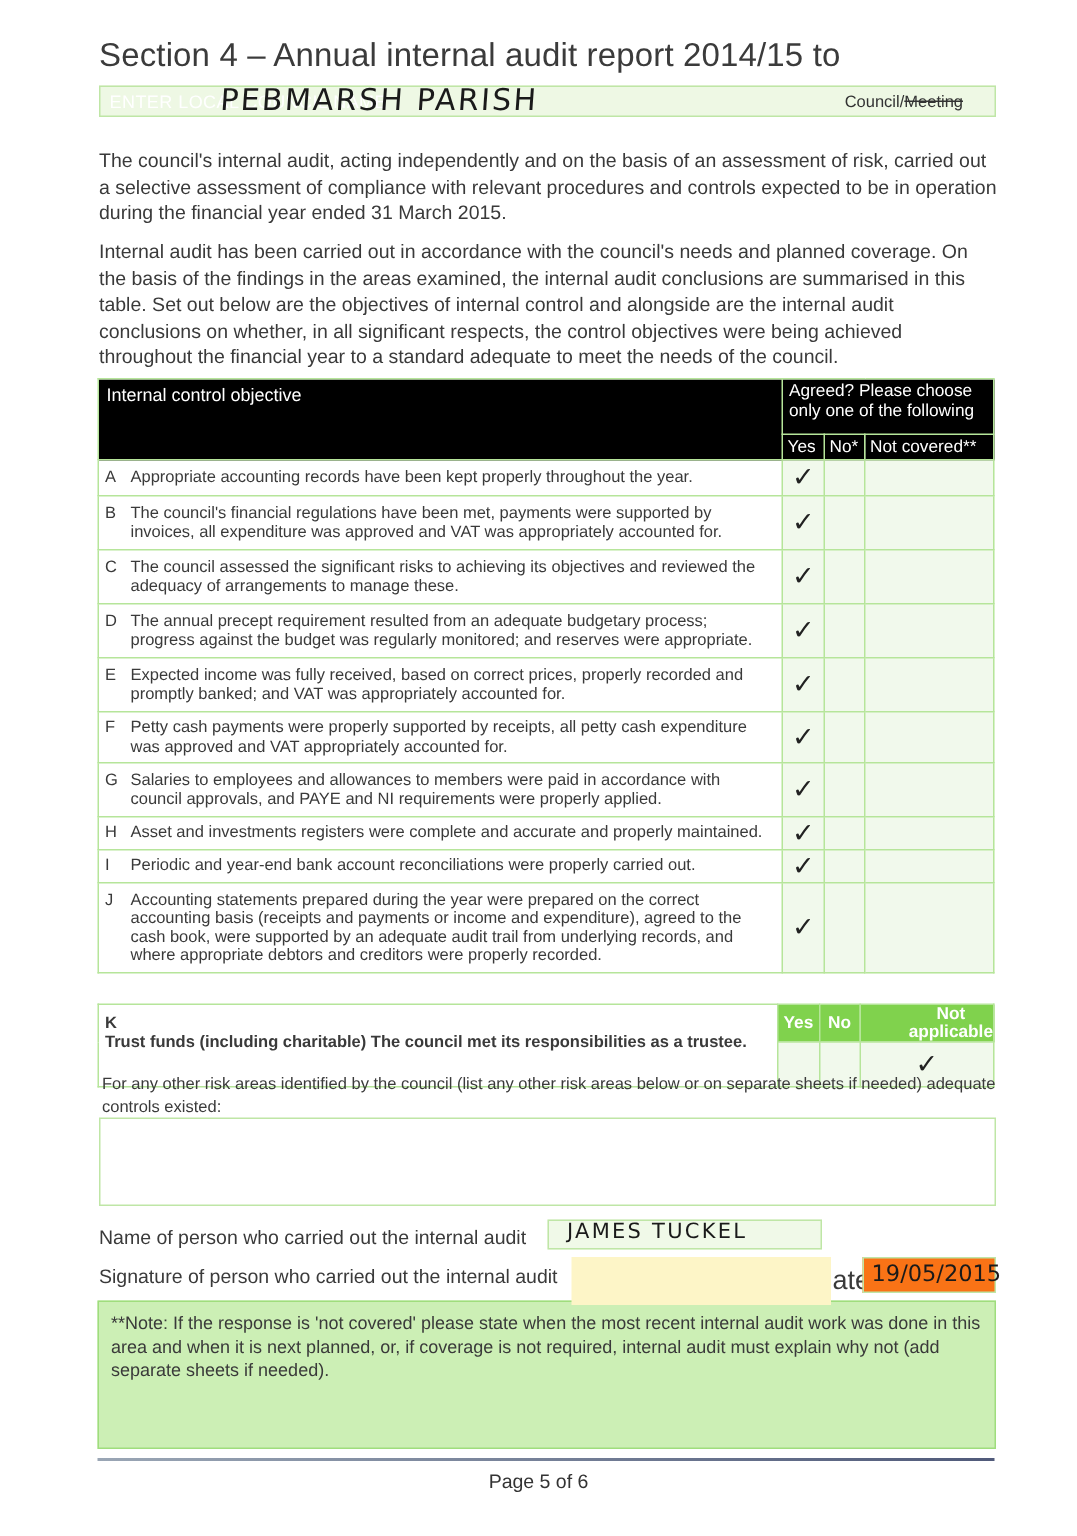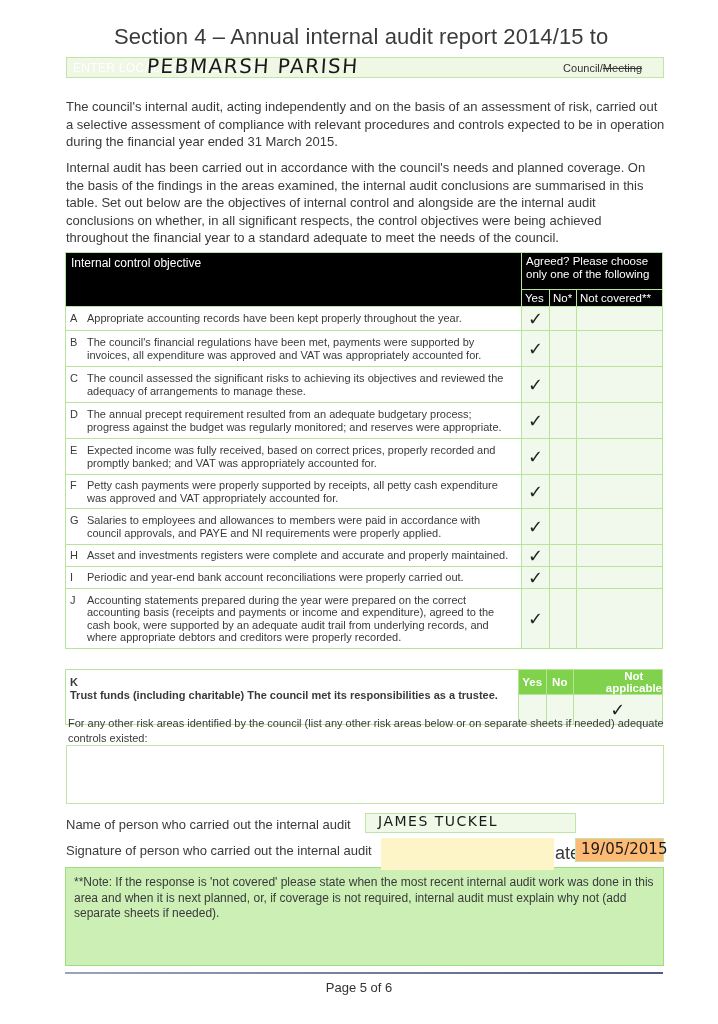--- a/index.html
+++ b/index.html
@@ -1,20 +1,20 @@
 <!DOCTYPE html>
 <html><head>
   <meta charset="utf-8">
   <style>
     * { box-sizing: border-box; margin: 0; padding: 0; }
     html, body { width: 718px; height: 1024px; background: #ffffff; overflow: hidden; }
     body { position: relative; font-family: "Liberation Sans", sans-serif; color: #3a3a3a; }
     .abs { position: absolute; }
 
-    .title { left: 66px; top: 24px; font-size: 22px; color: #3b3b3b; letter-spacing: 0.1px; white-space: nowrap; margin-left: 48px; }
+    .title { left: 66px; top: 24px; font-size: 22px; color: #3b3b3b; letter-spacing: 0.1px; white-space: nowrap; }
 
     .council-box { left: 66px; top: 57px; width: 598px; height: 21px; background: #eef8e4; border: 1px solid #bfe6a6; }
     .council-placeholder { left: 6px; top: 3px; font-size: 12px; color: #ffffff; letter-spacing: 0.3px; }
     .council-name { left: 80px; top: -4px; font-family: "DejaVu Sans", sans-serif; font-size: 20px; color: #1a1a1a; letter-spacing: 1.5px; font-weight: normal; transform: skewX(-4deg); white-space: nowrap; }
     .council-type { right: 21px; top: 4px; font-size: 11px; color: #333; }
     .council-type .strike { text-decoration: line-through; }
 
     .para { left: 66px; width: 600px; font-size: 13px; line-height: 17.5px; color: #3a3a3a; }
     .para1 { top: 98px; }
     .para2 { top: 159px; }
@@ -35,27 +35,27 @@
     table.ktable { position: absolute; left: 65px; top: 669px; width: 598px; border-collapse: collapse; font-size: 11px; color: #3a3a3a; font-weight: bold; }
     table.ktable td { border: 1px solid #b6e59a; }
     .k-obj { padding: 6px 4px; vertical-align: top; height: 50px; }
     .k-hdr { background: #80d24d; color: #ffffff; text-align: center; font-size: 11.5px; height: 18px; }
     .k-cell { background: #f1f9ec; height: 30px; text-align: center; font-size: 18px; color: #222; font-family: "DejaVu Sans", sans-serif; }
 
     .other-label { left: 68px; top: 716px; width: 596px; font-size: 11px; line-height: 15px; color: #3a3a3a; }
     .other-box { left: 66px; top: 745px; width: 598px; height: 59px; border: 1px solid #bfe6a6; background: #ffffff; }
 
     .name-label { left: 66px; top: 817px; font-size: 13px; color: #3a3a3a; white-space: nowrap; }
-    .name-box { left: 365px; top: 813px; width: 211px; height: 20px; background: #f0f9e8; border: 1px solid #bfe6a6; padding-left: 41px; }
+    .name-box { left: 365px; top: 813px; width: 183px; height: 20px; background: #f0f9e8; border: 1px solid #bfe6a6; padding-left: 41px; }
     .name-val { left: 12px; top: -1px; font-family: "DejaVu Sans", sans-serif; font-size: 14px; color: #1a1a1a; letter-spacing: 1.5px; white-space: nowrap; }
 
     .sig-label { left: 66px; top: 843px; font-size: 13px; color: #3a3a3a; white-space: nowrap; }
     .sig-note { left: 381px; top: 838px; width: 173px; height: 32px; background: #fdf5c7; }
     .date-label { left: 555px; top: 843px; font-size: 18px; color: #3a3a3a; }
-    .date-box { left: 575px; top: 838px; width: 89px; height: 24px; background: #fdba74; border: 1px solid #bfe6a6; }
+    .date-box { left: 575px; top: 838px; width: 89px; height: 24px; background: #f97316; border: 1px solid #bfe6a6; }
     .date-val { left: 5px; top: 1px; font-family: "DejaVu Sans", sans-serif; font-size: 15px; color: #1a1a1a; white-space: nowrap; }
 
     .note-box { left: 65px; top: 867px; width: 599px; height: 99px; background: #ccefb5; border: 1px solid #9fdd7d; padding: 7px 8px; font-size: 12px; line-height: 15.5px; color: #3a3a3a; }
     .note-box p + p { margin-top: 7px; }
 
     .footer-rule { left: 65px; top: 972px; width: 598px; height: 2px; background: linear-gradient(90deg, #9aa6b5, #505a7a); }
     .page-num { left: 0; width: 718px; top: 980px; text-align: center; font-size: 13px; color: #333; }
   </style>
 </head>
 <body>

